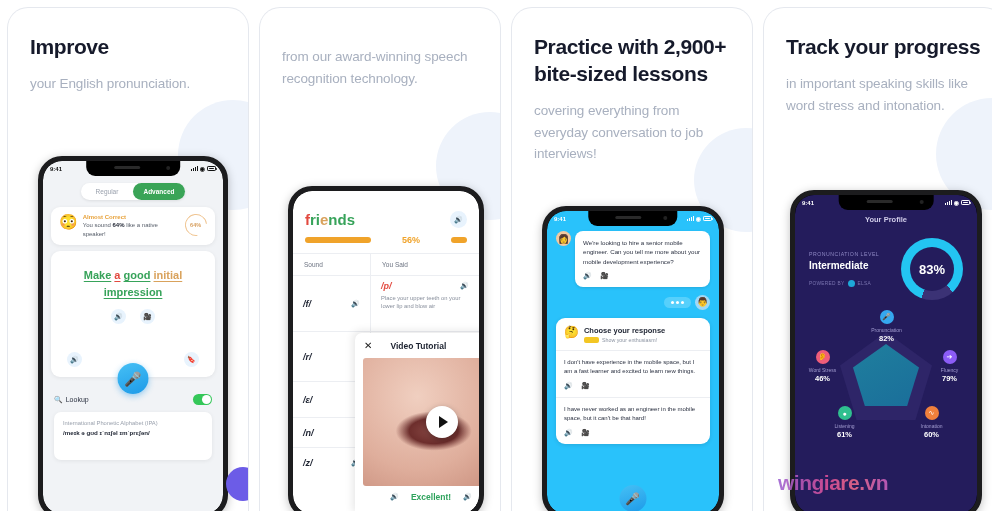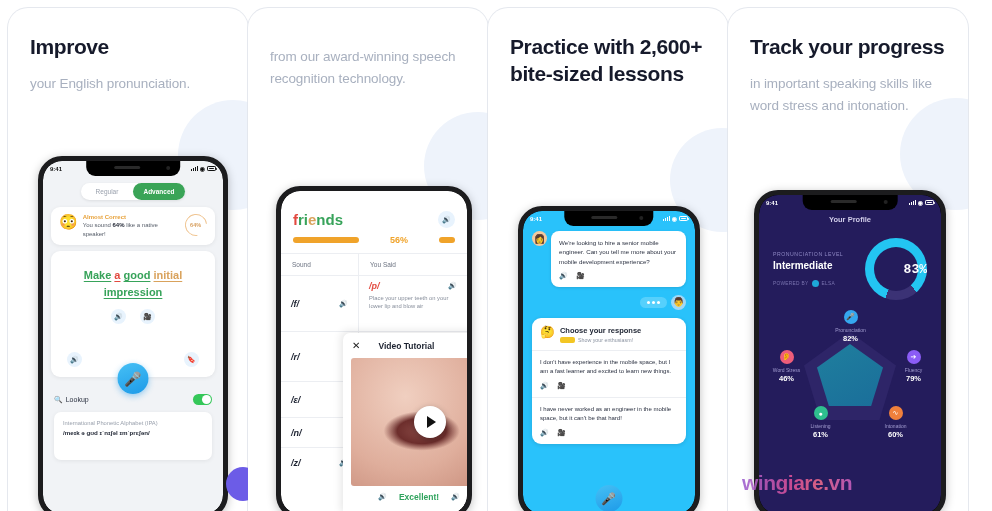--- a/index.html
+++ b/index.html
@@ -2,21 +2,21 @@
 <html><head>
 <meta charset="utf-8">
 <style>
   * { margin:0; padding:0; box-sizing:border-box; }
   html,body {
     width:992px; height:511px;
     background:#ffffff;
     font-family:"Liberation Sans", sans-serif;
     overflow:hidden;
   }
-  .gallery { display:flex; width:992px; height:511px; gap:0; padding:8px 0 0 0; }
+  .gallery { display:flex; width:992px; height:511px; gap:12px; padding:8px 0 0 0; }
   .card {
     position:relative; width:240px; height:511px; flex:0 0 240px;
     background:#ffffff;
     border-radius:20px 20px 0 0;
     box-shadow: 0 0 0 1px rgba(225,228,235,.85);
     overflow:hidden;
   }
   .card:first-child { margin-left:8px; }
   .blob { position:absolute; border-radius:50%; background:#eef3fb; }
 
@@ -180,21 +180,21 @@
   .p4 .statusbar { color:#fff; }
   .prof-t { text-align:center; font-size:7.5px; color:#cfcbe8; padding:20px 0 0; font-weight:bold; }
   .lvl-row { display:flex; align-items:center; justify-content:space-between; padding:14px 14px 0; }
   .lvl-k { font-size:5.2px; color:#8e88c4; letter-spacing:.5px; }
   .lvl-v { font-size:10px; color:#fff; font-weight:bold; margin-top:3px; }
   .pow { font-size:4.8px; color:#7a74b0; margin-top:9px; display:flex; align-items:center; gap:3px; letter-spacing:.3px; }
   .pow .dot { width:7px; height:7px; border-radius:50%; background:#1ea8d8; display:inline-block; }
   .donut {
     width:62px; height:62px; border-radius:50%;
     background:conic-gradient(from 200deg, #23c5f2 0deg 298deg, #3b3275 298deg 360deg);
-    display:flex; align-items:center; justify-content:flex-end; position:relative;font-family:Liberation Mono, monospace;
+    display:flex; align-items:center; justify-content:center; position:relative;
   }
   .donut::after { content:''; position:absolute; inset:9px; border-radius:50%; background:#241c5c; }
   .donut span { position:relative; z-index:2; font-size:13px; font-weight:bold; color:#fff; }
   .radar { position:relative; margin:14px auto 0; width:175px; height:120px; }
   .pent-out {
     position:absolute; left:50%; top:18px; transform:translateX(-50%);
     width:92px; height:88px; background:#2e2568;
     clip-path:polygon(50% 0%,100% 38%,82% 100%,18% 100%,0% 38%);
   }
   .pent-in {
@@ -203,21 +203,21 @@
     background:linear-gradient(150deg,#1f7f9e,#1a6e9a);
     clip-path:polygon(50% 0%,100% 38%,82% 100%,18% 100%,0% 38%);
   }
   .node { position:absolute; text-align:center; width:52px; }
   .node .ic { width:14px; height:14px; border-radius:50%; margin:0 auto 3px; display:flex; align-items:center; justify-content:center; font-size:7px; color:#fff; }
   .node .nm { font-size:5px; color:#a29cd0; }
   .node .pc { font-size:7.5px; color:#fff; font-weight:bold; margin-top:1px; }
   .n-top { left:62px; top:-4px; }
   .n-left { left:-2px; top:36px; }
   .n-right { right:-2px; top:36px; }
-  .n-bl { left:32px; top:92px; }
+  .n-bl { left:20px; top:92px; }
   .n-br { right:16px; top:92px; }
   .watermark {
     position:absolute; left:14px; bottom:24px; z-index:30;
     font-size:21px; font-weight:bold; letter-spacing:-.5px;
     background:linear-gradient(90deg,#9b5fd0 0%,#e0519a 45%,#ef6b8a 70%,#c85fc0 100%);
     -webkit-background-clip:text; background-clip:text; color:transparent;
     opacity:.88;
   }
 </style>
 </head>
@@ -386,21 +386,22 @@
             <span class="sp">🔊</span>
           </div>
         </div>
       </div>
     </div>
   </div>
 
   <div class="card">
     <div class="blob" style="right:-46px;top:120px;width:104px;height:104px;"></div>
     <div class="head">
-      <div class="title">Practice with 2,600+ bite-sized lessons</div>
+      <div class="title">Practice with 2,900+ bite-sized lessons</div>
+      <div class="sub">covering everything from everyday conversation to job interviews!</div>
     </div>
 
     <div class="phone p3">
       <div class="screen">
         <div class="statusbar">
           <span>9:41</span>
           <span class="sb-icons">
             <span class="bars">
                 <i></i>
                 <i></i>

